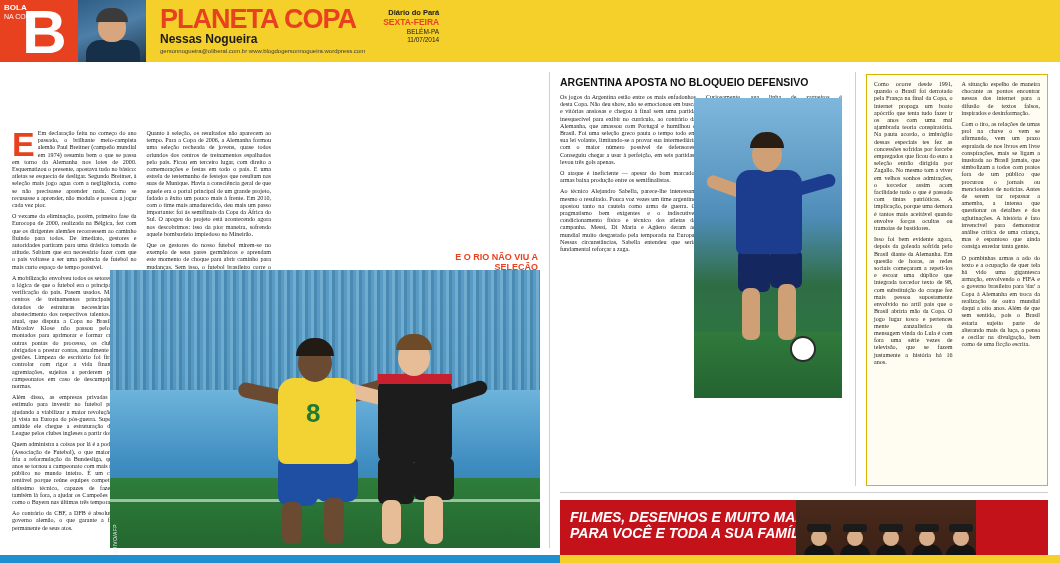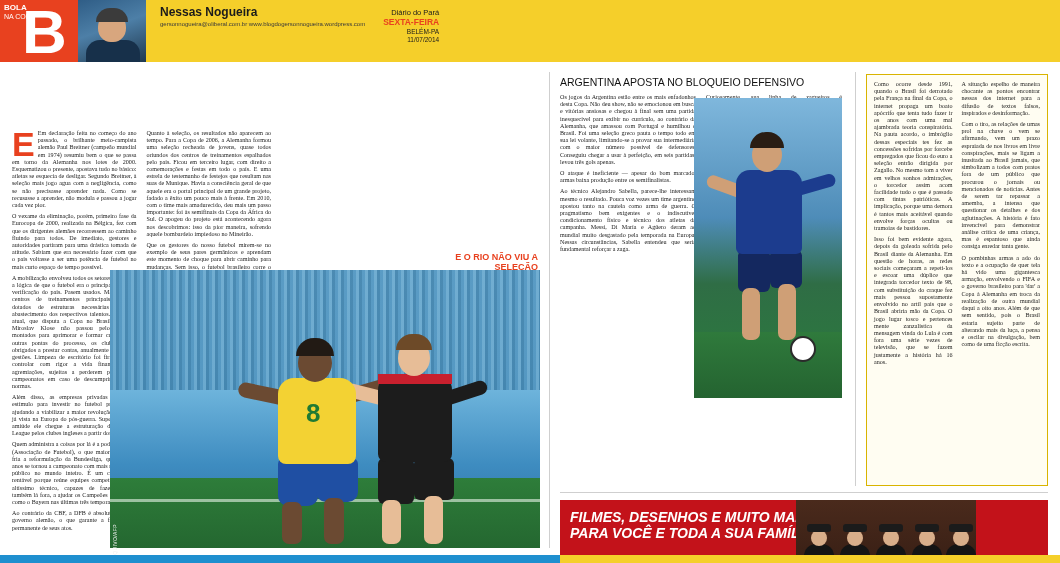--- a/index.html
+++ b/index.html
@@ -96,21 +96,21 @@
     position:absolute; right:74px; top:24px; width:30px; height:30px;
     border-radius:50%; background:#ffffff; border:2px solid #f5cf2a;
     display:flex; align-items:center; justify-content:center;
     font-family:"Liberation Sans", sans-serif; font-size:13px; font-weight:bold; color:#1c4f8b;
   }
   .mh-right {
     flex:0 0 80px; height:62px; background:#f5cf2a; position:relative;
     text-align:right; padding:8px 6px 0 0;
     font-family:"Liberation Sans", sans-serif;
   }
-  .mh-right .paper { font-size:7.5px; font-weight:normal; color:#1b1b1b; line-height:9px;}
+  .mh-right .paper { font-size:7.5px; font-weight:bold; color:#1b1b1b; line-height:9px;}
   .mh-right .day   { font-size:8.5px; font-weight:bold; color:#e8411f; line-height:11px;}
   .mh-right .place { font-size:6.5px; color:#1b1b1b; line-height:8px;}
   .mh-right .date  { font-size:6.5px; color:#1b1b1b; line-height:8px;}
 
   
   .page { position:absolute; left:0; top:62px; width:1060px; height:501px; background:#fff; }
 
   .headline {
     position:absolute; left:12px; top:14px; width:528px;
     font-family:"Liberation Sans", sans-serif;
@@ -234,21 +234,21 @@
   .subhead {
     font-family:"Liberation Sans", sans-serif; font-weight:bold;
     font-size:9px; line-height:10px; color:#e8411f; margin:0 0 4px 0;
   }
 
   
   .mid {
     position:absolute; left:560px; top:14px; width:282px; height:410px;
   }
   .mid-title {
-    font-family:"Liberation Sans", sans-serif; font-weight:normal;
+    font-family:"Liberation Sans", sans-serif; font-weight:bold;
     font-size:10.5px; line-height:12px; color:#111; margin-bottom:6px;
   }
   .mid-cols {
     column-count:2; column-gap:10px;
     font-size:6.1px; line-height:7.2px; text-align:justify; color:#1a1a1a;
   }
   .mid-cols p { margin:0 0 4px 0; }
   .mid-photo {
     position:absolute; left:134px; top:22px; width:148px; height:300px;
     background:linear-gradient(180deg,#7fb7dc 0%, #4e8cb8 40%, #2f6d45 62%, #2a7d3c 100%);
@@ -342,20 +342,21 @@
     <span class="bola">BOLA</span>
     <span class="nacopa">NA COPA</span>
     <span class="bigB">B</span>
   </div>
   <div class="mh-photo">
     <div class="body"></div>
     <div class="head"></div>
     <div class="hair"></div>
   </div>
   <div class="mh-title">
+    <div class="planeta">PLANETA COPA</div>
     <div class="author">Nessas Nogueira</div>
     <div class="contact">gersonnogueira@oliberal.com.br
 www.blogdogersonnogueira.wordpress.com</div>
   </div>
   <div class="mh-right">
     <div class="paper">Diário do Pará</div>
     <div class="day">SEXTA-FEIRA</div>
     <div class="place">BELÉM-PA</div>
     <div class="date">11/07/2014</div>
   </div>

